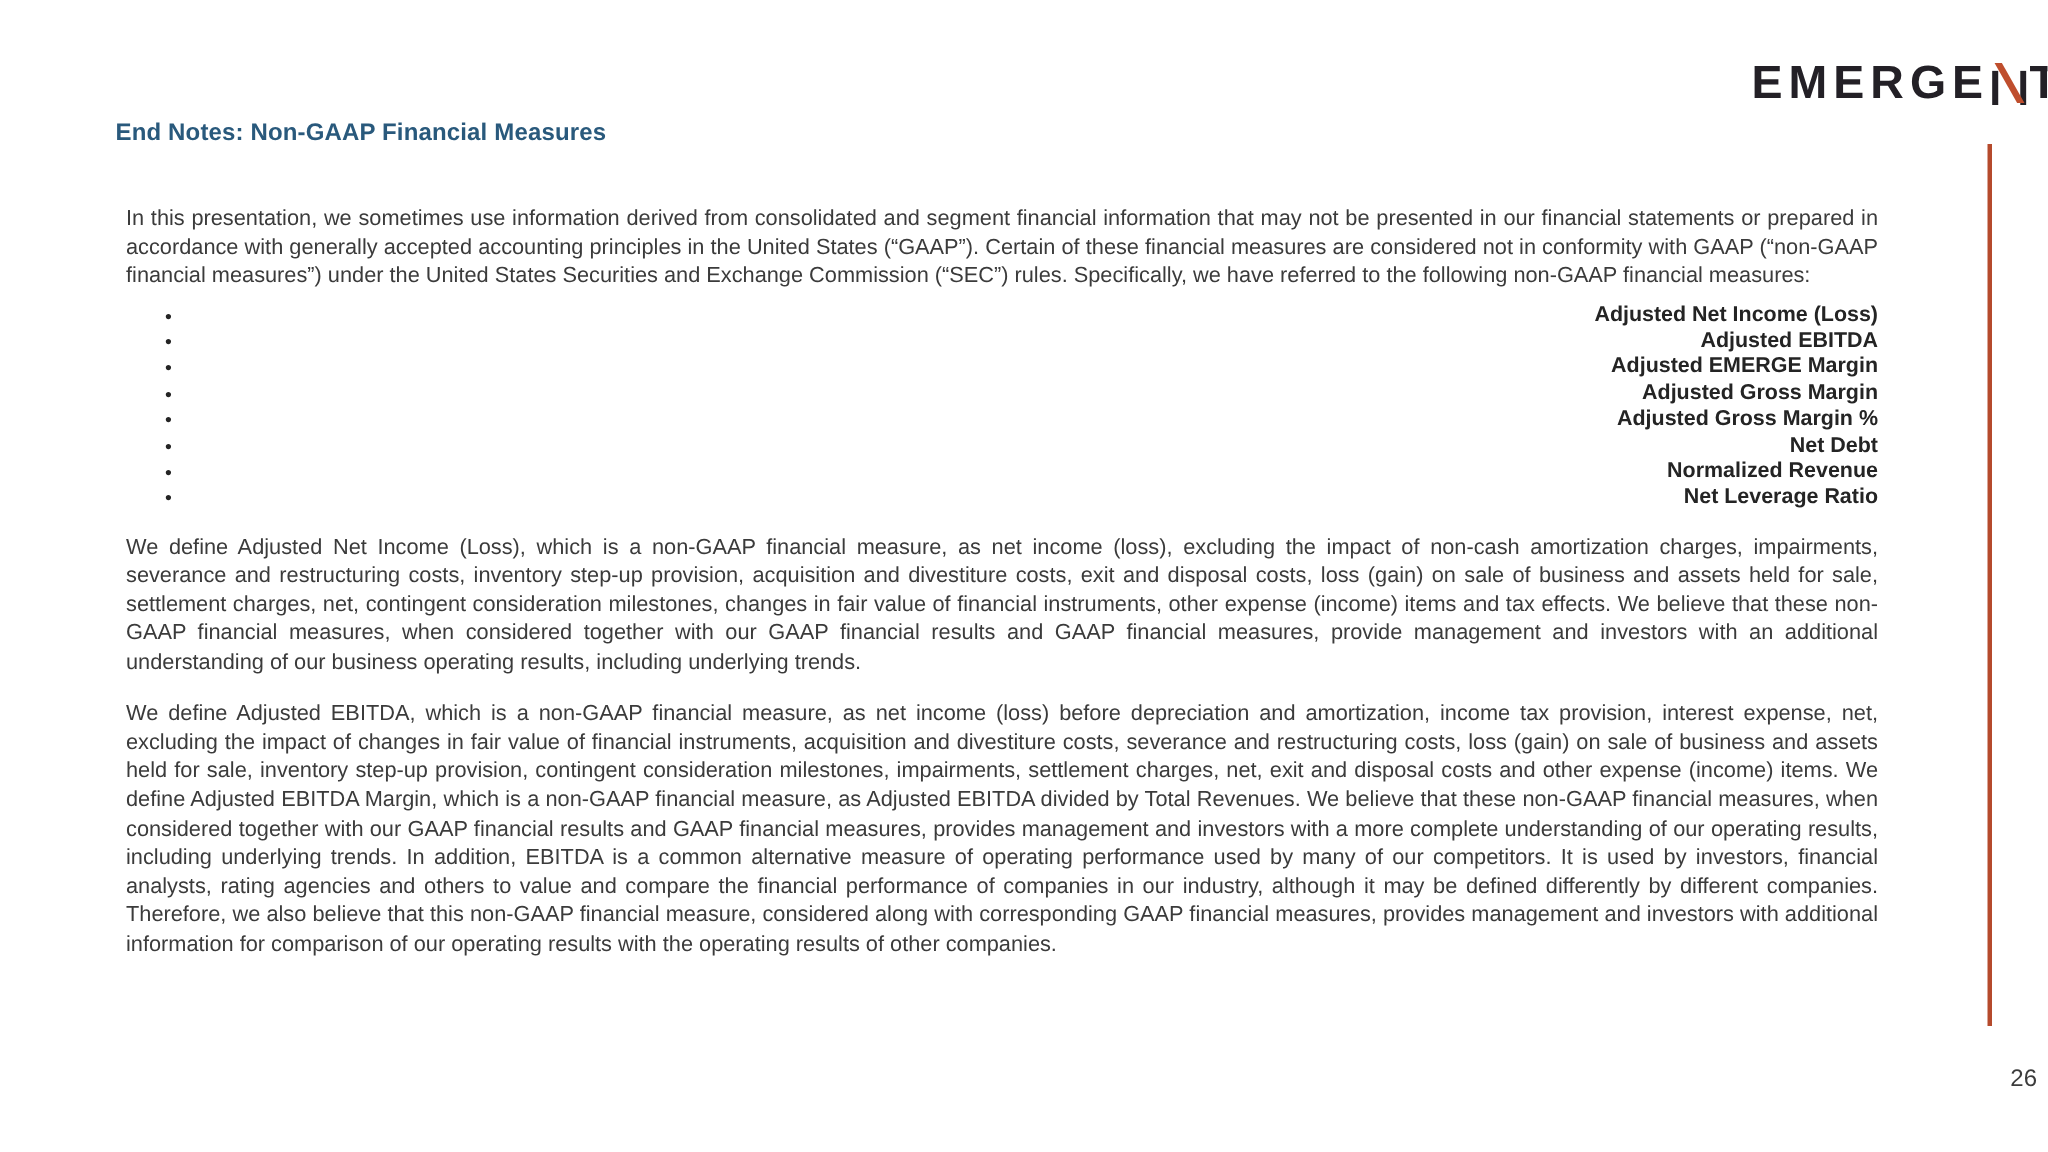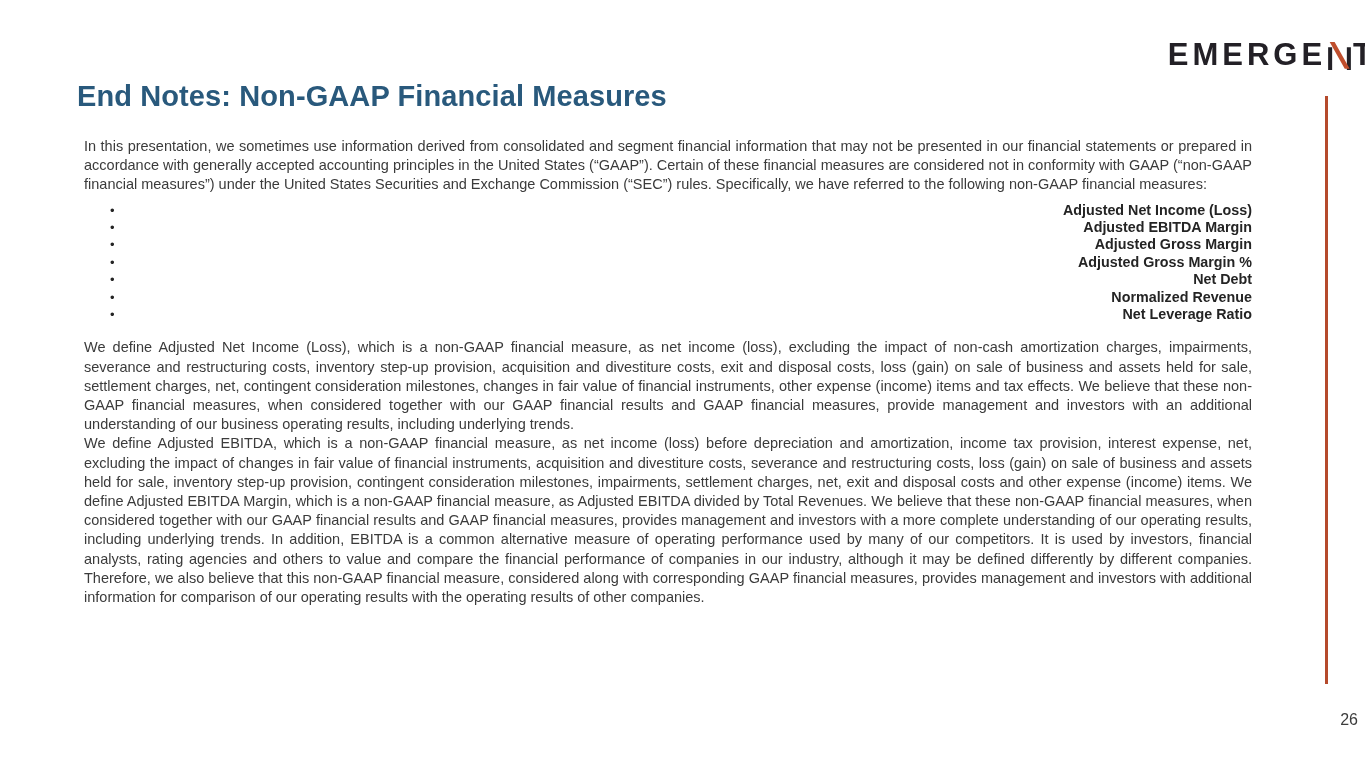--- a/index.html
+++ b/index.html
@@ -32,41 +32,41 @@
     white-space: nowrap;
   }
   .logo .logo-text { display: inline-block; }
   .logo svg { display: inline-block; vertical-align: baseline; margin: 0 2px; align-self: flex-end; }
 
   
   .slide-title {
     position: absolute;
     left: 77px;
     top: 80px;
-    font-size: 29px;
+    font-size: 16px;
     font-weight: 700;
     color: #29597C;
     letter-spacing: 0.1px;
   }
 
   
   .content {
     position: absolute;
     left: 84px;
     top: 137px;
     width: 1168px;
     color: #3B3B3B;
     font-size: 14.5px;
     line-height: 19.2px;
   }
   .content p {
     margin: 0;
     text-align: justify;
   }
-  .content p + p { }
+  .content p + p { margin-top: 15px; }
 
   ul.measures {
     margin: 7px 0 15px 26px;
     padding: 0;
     list-style: none;
     text-align: right;
   }
   ul.measures li {
     position: relative;
     padding-left: 23px;
@@ -119,21 +119,22 @@
     <span class="logo-text">T</span>
   </div>
 
   <h1 class="slide-title" style="margin:0;">End Notes: Non-GAAP Financial Measures</h1>
 
   <div class="content">
     <p>In this presentation, we sometimes use information derived from consolidated and segment financial information that may not be presented in our financial statements or prepared in accordance with generally accepted accounting principles in the United States (“GAAP”). Certain of these financial measures are considered not in conformity with GAAP (“non-GAAP financial measures”) under the United States Securities and Exchange Commission (“SEC”) rules. Specifically, we have referred to the following non-GAAP financial measures:</p>
 
     <ul class="measures">
       <li>Adjusted Net Income (Loss)</li>
-      <li>Adjusted EBITDA Margin</li>
+      <li>Adjusted EBITDA</li>
+      <li>Adjusted EMERGE Margin</li>
       <li>Adjusted Gross Margin</li>
       <li>Adjusted Gross Margin %</li>
       <li>Net Debt</li>
       <li>Normalized Revenue</li>
       <li>Net Leverage Ratio</li>
     </ul>
 
     <p>We define Adjusted Net Income (Loss), which is a non-GAAP financial measure, as net income (loss), excluding the impact of non-cash amortization charges, impairments, severance and restructuring costs, inventory step-up provision, acquisition and divestiture costs, exit and disposal costs, loss (gain) on sale of business and assets held for sale, settlement charges, net, contingent consideration milestones, changes in fair value of financial instruments, other expense (income) items and tax effects. We believe that these non-GAAP financial measures, when considered together with our GAAP financial results and GAAP financial measures, provide management and investors with an additional understanding of our business operating results, including underlying trends.</p>
 
     <p>We define Adjusted EBITDA, which is a non-GAAP financial measure, as net income (loss) before depreciation and amortization, income tax provision, interest expense, net, excluding the impact of changes in fair value of financial instruments, acquisition and divestiture costs, severance and restructuring costs, loss (gain) on sale of business and assets held for sale, inventory step-up provision, contingent consideration milestones, impairments, settlement charges, net, exit and disposal costs and other expense (income) items. We define Adjusted EBITDA Margin, which is a non-GAAP financial measure, as Adjusted EBITDA divided by Total Revenues. We believe that these non-GAAP financial measures, when considered together with our GAAP financial results and GAAP financial measures, provides management and investors with a more complete understanding of our operating results, including underlying trends. In addition, EBITDA is a common alternative measure of operating performance used by many of our competitors. It is used by investors, financial analysts, rating agencies and others to value and compare the financial performance of companies in our industry, although it may be defined differently by different companies. Therefore, we also believe that this non-GAAP financial measure, considered along with corresponding GAAP financial measures, provides management and investors with additional information for comparison of our operating results with the operating results of other companies.</p>

